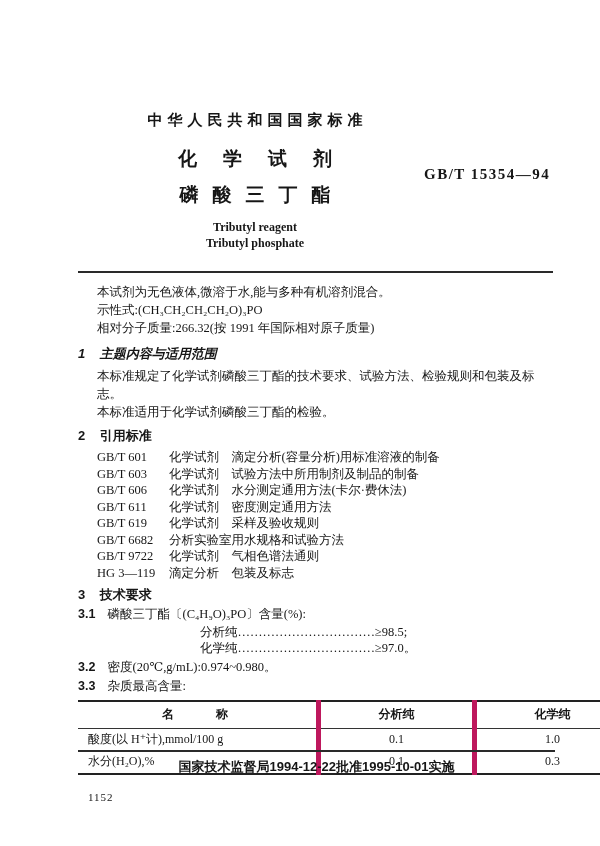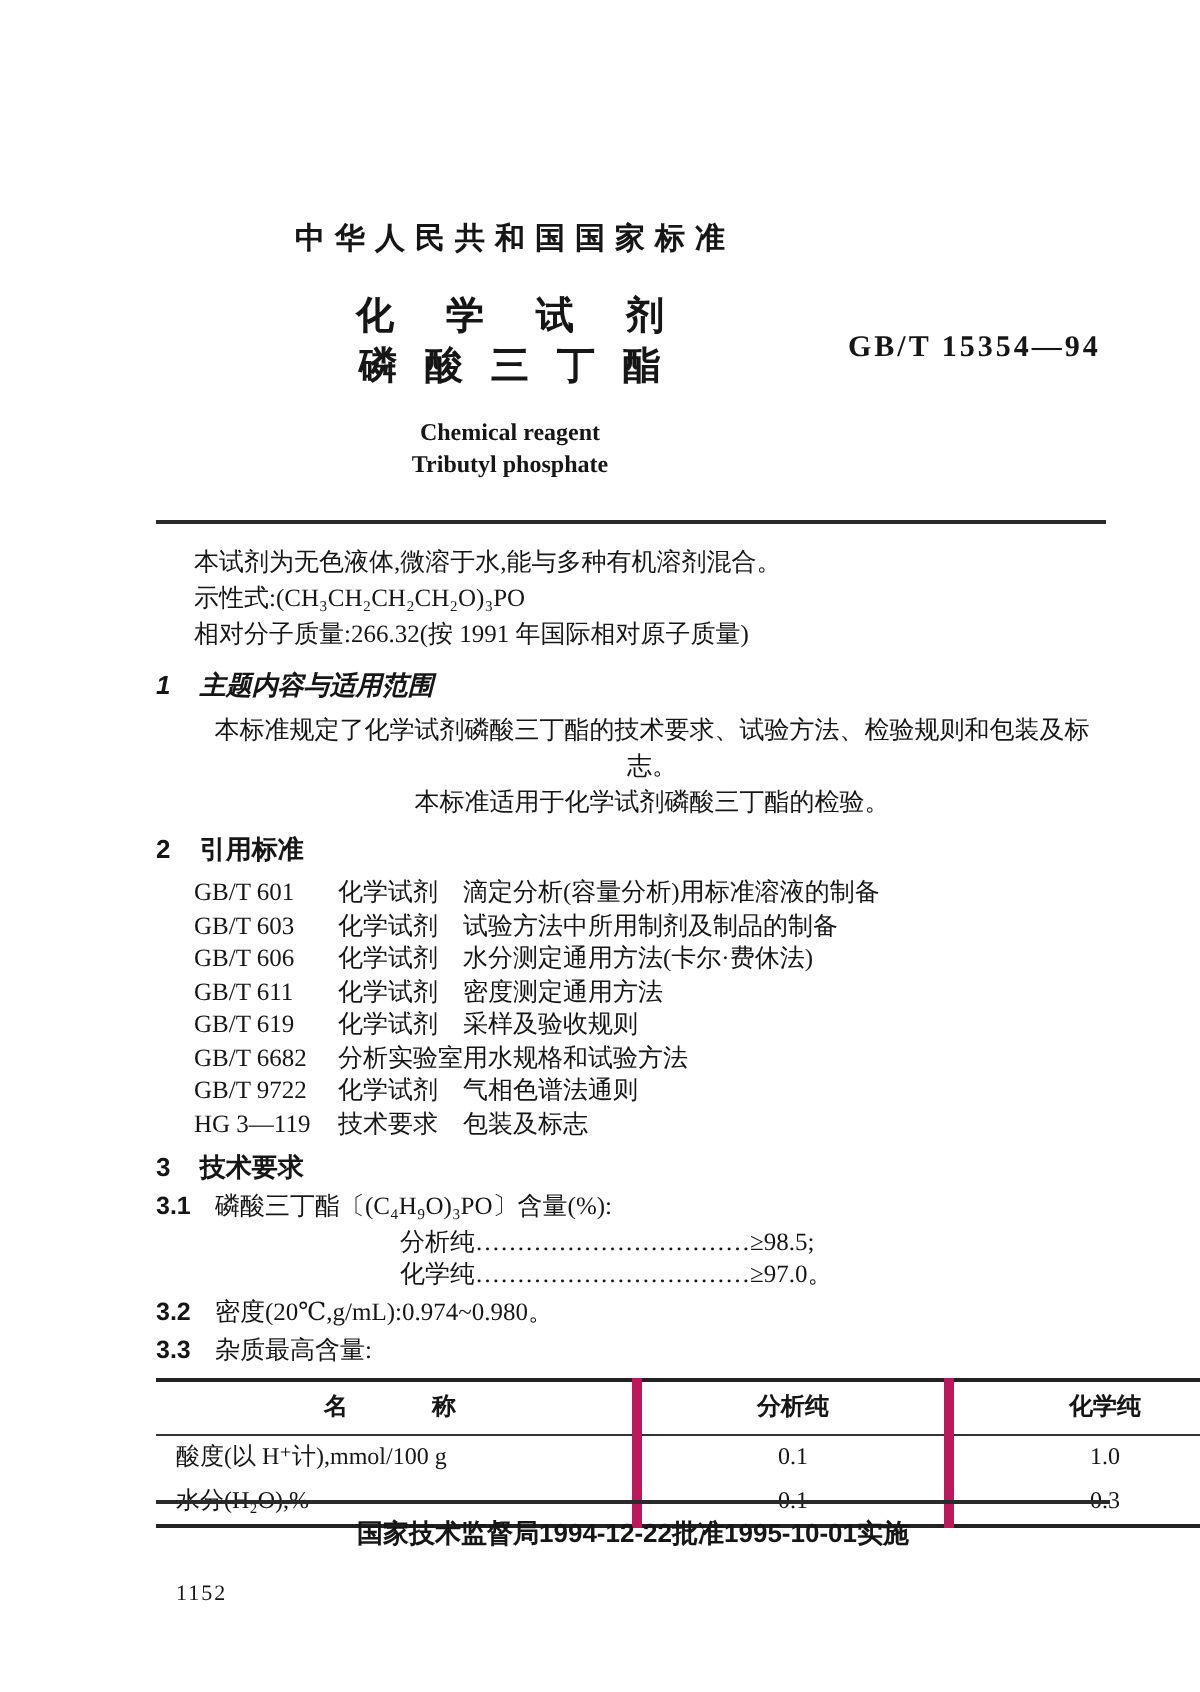--- a/index.html
+++ b/index.html
@@ -8,21 +8,21 @@
     font-family:"Liberation Serif","DejaVu Serif",serif;
     color:#161616; overflow:hidden;
   }
   
   .title-block { margin:110px 0 0 75px; width:360px; text-align:center; }
   .std-label {
     font-family:"Liberation Sans","DejaVu Sans",sans-serif;
     font-weight:bold; font-size:15px; letter-spacing:5px; padding-left:5px;
     line-height:20px;
   }
-  .title-cn { font-family:"Liberation Sans","DejaVu Sans",sans-serif; font-weight:bold; font-size:19px; }
+  .title-cn { font-family:"Liberation Sans","DejaVu Sans",sans-serif; font-weight:bold; font-size:19px;margin-top:11px; }
   .title-cn.line1 { margin-top:16px; letter-spacing:26px; padding-left:26px; line-height:26px; }
   .title-cn.line2 { letter-spacing:14px; padding-left:14px; line-height:24px; }
   .title-en { font-weight:bold; font-size:12px; line-height:16px; }
   .title-en.first { margin-top:12px; }
   .gb-code {
     position:absolute; left:424px; top:166px;
     font-weight:bold; font-size:15px; letter-spacing:1.5px; white-space:nowrap;
   }
   .top-rule { margin:20px 0 0 78px; width:475px; height:2px; background:#2a2a2a; }
   
@@ -31,21 +31,21 @@
   .intro { margin-top:10px; }
   .intro p { line-height:18px; padding-left:19px; }
   .sec-head {
     font-family:"Liberation Sans","DejaVu Sans",sans-serif;
     font-weight:bold; font-size:13px; line-height:19px; margin:0;
   }
   .sec-head .sec-num { margin-right:11px; }
   .h1 { margin-top:7px;font-style:italic; }
   .h2 { margin-top:5px; }
   .h3 { margin-top:4px; }
-  .sec-paras { margin-top:4px;text-align:center; }
+  .sec-paras { margin-top:4px; }
   .sec-paras p { line-height:18px; padding-left:19px; }
   .refs { margin-top:4px; padding-left:19px; }
   .ref-row { display:flex; line-height:16.5px; }
   .ref-code { width:72px; flex:0 0 72px; white-space:nowrap; }
   .ref-title { white-space:nowrap; }
   .clause { line-height:17.5px; margin-top:2px !important; }
   .clause .clause-num {
     font-family:"Liberation Sans","DejaVu Sans",sans-serif;
     font-weight:bold; margin-right:9px;
   }
@@ -78,21 +78,21 @@
 <body>
 
 <div class="page">
 
   <div class="gb-code">GB/T 15354—94</div>
 
   <div class="title-block">
     <div class="std-label">中华人民共和国国家标准</div>
     <div class="title-cn line1">化学试剂</div>
     <div class="title-cn line2">磷酸三丁酯</div>
-    <div class="title-en first">Chemical reagent</div>
+    <div class="title-en first">Tributyl reagent</div>
     <div class="title-en">Tributyl phosphate</div>
   </div>
 
   <div class="top-rule"></div>
 
   <div class="content">
 
     <div class="intro">
       <p>本试剂为无色液体,微溶于水,能与多种有机溶剂混合。</p>
       <p>示性式:(CH₃CH₂CH₂CH₂O)₃PO</p>
@@ -136,21 +136,21 @@
       <div class="ref-row">
         <span class="ref-code">GB/T 6682</span>
         <span class="ref-title">分析实验室用水规格和试验方法</span>
       </div>
       <div class="ref-row">
         <span class="ref-code">GB/T 9722</span>
         <span class="ref-title">化学试剂　气相色谱法通则</span>
       </div>
       <div class="ref-row">
         <span class="ref-code">HG 3—119</span>
-        <span class="ref-title">技术要求　包装及标志</span>
+        <span class="ref-title">滴定分析　包装及标志</span>
       </div>
     </div>
 
     <h2 class="sec-head h3">
       <span class="sec-num">3</span>
       <span>技术要求</span>
     </h2>
 
     <p class="clause">
       <span class="clause-num">3.1</span>

